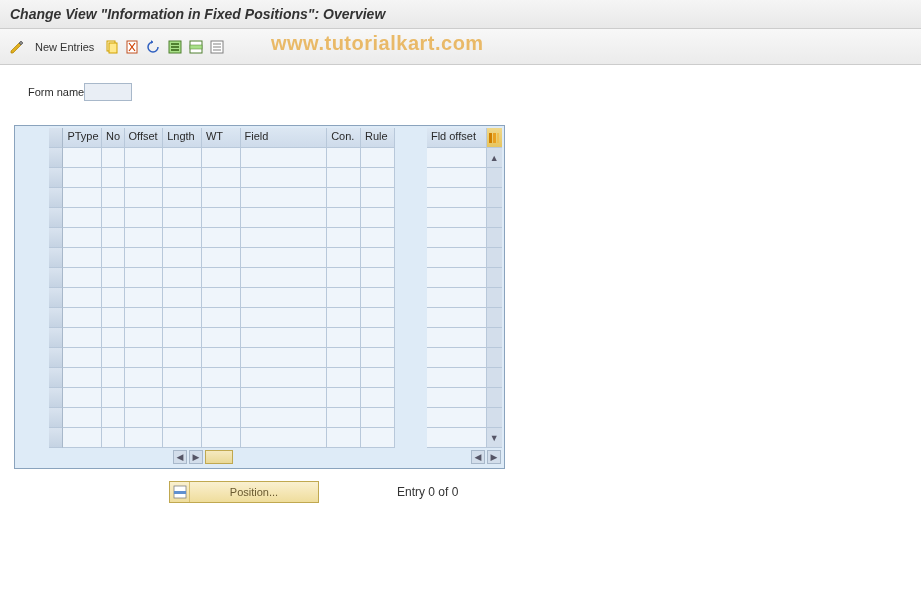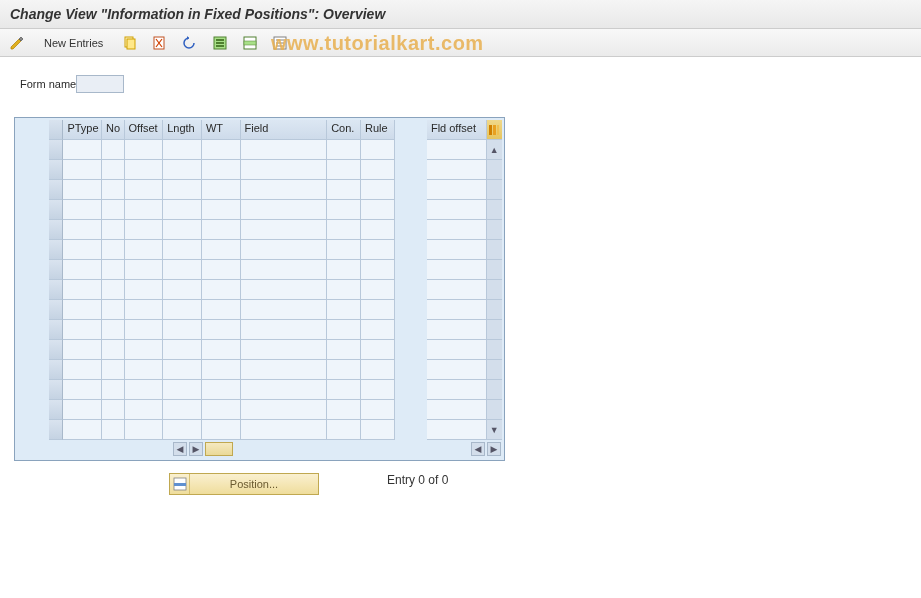--- a/index.html
+++ b/index.html
@@ -23,22 +23,22 @@
       font-weight: bold;
       font-style: italic;
       color: #333;
     }
     .toolbar {
       display: flex;
       align-items: center;
       padding: 3px 8px;
       background: linear-gradient(to bottom, #f8f8f8, #ebebeb);
       border-bottom: 1px solid #ccc;
-      height: 28px;
-      gap: 12px;
+      height: 36px;
+      gap: 3px;
     }
     .tb-icon {
       width: 18px;
       height: 18px;
       display: inline-flex;
       align-items: center;
       justify-content: center;
       cursor: pointer;
     }
     .tb-text-btn {
@@ -52,21 +52,21 @@
       font-weight: bold;
       color: #e8b050;
       opacity: 0.85;
       letter-spacing: 0.5px;
       white-space: nowrap;
       position: absolute;
       left: 271px;
       top: 32px;
     }
     .form-area {
-      padding: 18px 14px 10px 20px;
+      padding: 18px 14px 10px 28px;
       display: flex;
       align-items: center;
     }
     .form-label {
       font-size: 11px;
       color: #2a2a2a;
     }
     .form-input {
       width: 48px;
       height: 18px;
@@ -149,21 +149,23 @@
       cursor: pointer;
     }
     .hslider {
       width: 28px; height: 14px;
       background: linear-gradient(to bottom, #f5e9c0, #ead997);
       border: 1px solid #c0a850;
       margin: 0 1px;
     }
     .footer-row {
       display: flex;
+      align-items: center;
       margin: 12px 14px 0 14px;
+      gap: 10px;
     }
     .pos-btn {
       display: flex;
       align-items: center;
       border: 1px solid #c0a850;
       background: linear-gradient(to bottom, #faf0d0, #efdd9c);
       height: 22px;
       width: 150px;
       cursor: pointer;
       margin-left: 155px;

